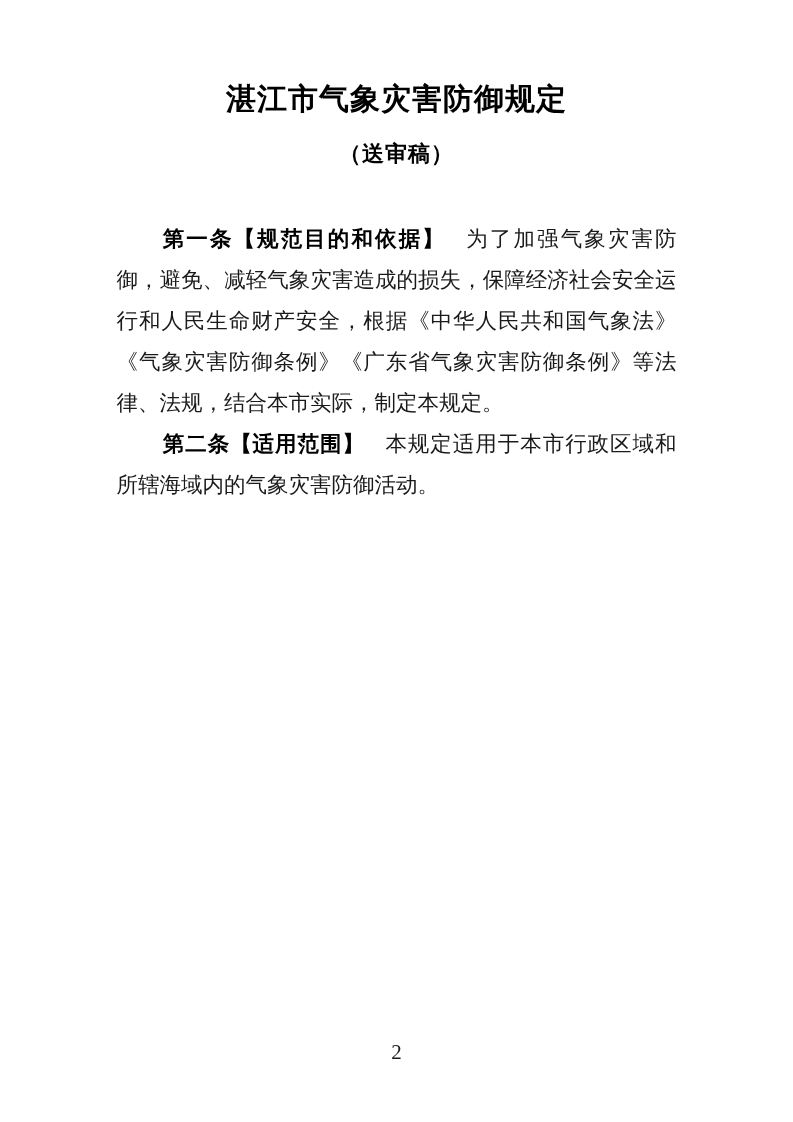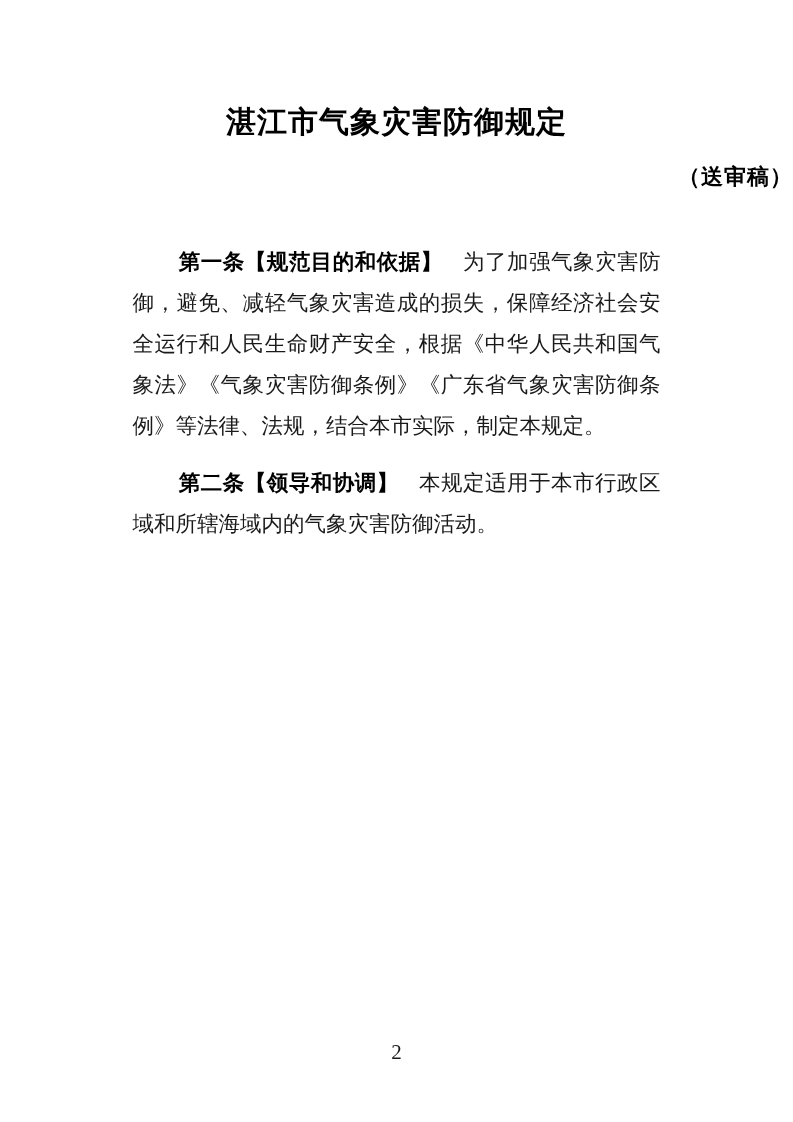--- a/index.html
+++ b/index.html
@@ -12,46 +12,46 @@
     position: relative;
     overflow: hidden;
   }
   .page {
     position: absolute;
     inset: 0;
     background: #ffffff;
   }
   .doc-title {
     margin: 0;
-    padding-top: 105px;
+    padding-top: 82px;
     text-align: center;
     font-size: 30px;
     line-height: 34px;
     font-weight: bold;
     color: #000000;
     letter-spacing: 1px;
   }
   .doc-subtitle {
     margin: 23px 0 0 0;
-    text-align: right;
+    text-align: center;
     font-size: 22px;
     line-height: 30px;
     font-weight: bold;
     color: #000000;
     letter-spacing: 1px;
   }
   .doc-body {
     margin: 50px auto 0 auto;
     width: 560px;
     font-size: 21.5px;
     line-height: 41px;
     text-align: justify;
   }
   .para {
-    margin: 16px;
+    margin: 0;
     padding: 0;
     text-indent: 2.15em;
   }
   .para.indent-more {
     text-indent: 2.55em;
   }
   .head {
     font-family: "Liberation Sans", "DejaVu Sans", sans-serif;
     font-weight: bold;
     color: #000000;
@@ -75,21 +75,21 @@
 <div class="page">
 
   <h1 class="doc-title">湛江市气象灾害防御规定</h1>
 
   <h2 class="doc-subtitle">（送审稿）</h2>
 
   <div class="doc-body">
 
     <p class="para"><span class="head">第一条【规范目的和依据】</span><span>为了加强气象灾害防御，避免、减轻气象灾害造成的损失，保障经济社会安全运行和人民生命财产安全，根据《中华人民共和国气象法》《气象灾害防御条例》《广东省气象灾害防御条例》等法律、法规，结合本市实际，制定本规定。</span></p>
 
-    <p class="para"><span class="head">第二条【领导和协调】</span><span>本规定适用于本市行政区域和所辖海域内的气象灾害防御活动。</span></p>
+    <p class="para"><span class="head">第二条【适用范围】</span><span>本规定适用于本市行政区域和所辖海域内的气象灾害防御活动。</span></p>
 
 
 
 
   </div>
 
   <div class="page-number">2</div>
 
 </div>
 

